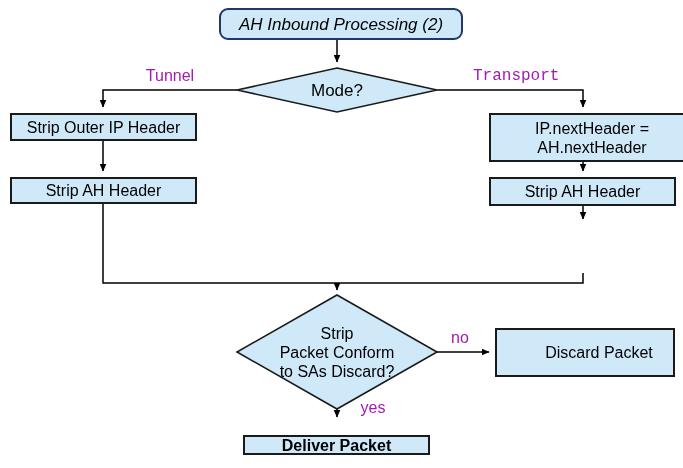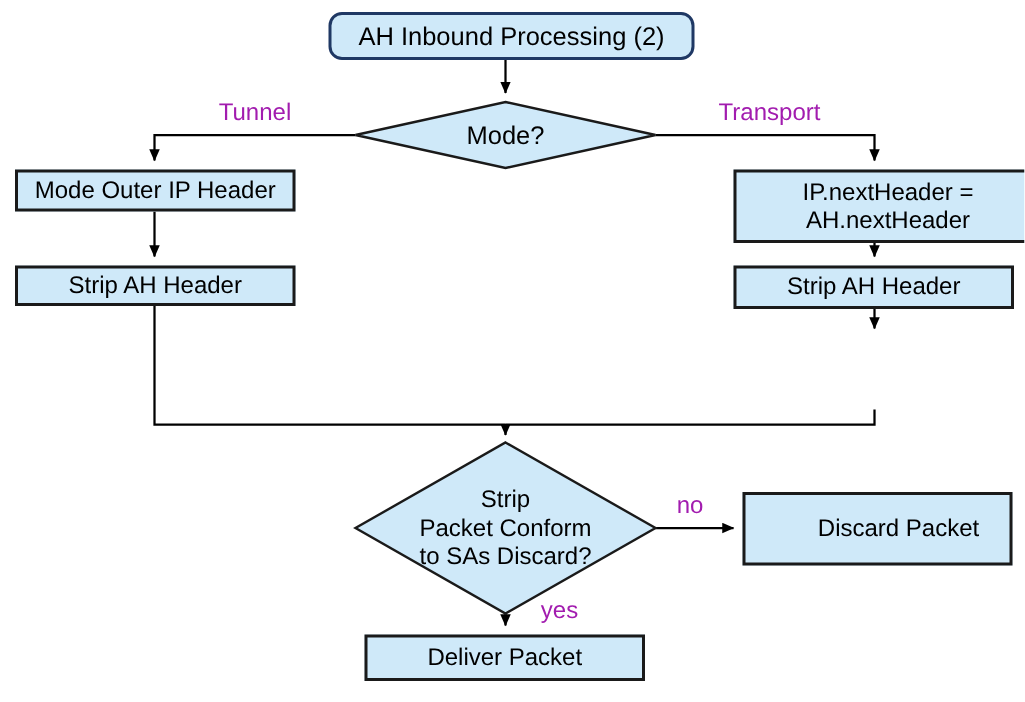--- a/index.html
+++ b/index.html
@@ -92,30 +92,30 @@
     <path class="conn" d="M583 206 L583 219" marker-end="url(#arrow)"></path>
     <path class="conn" d="M583 273 L583 283 L337 283"></path>
     <path class="conn" d="M337 283 L337 290" marker-end="url(#arrow)"></path>
     <path class="conn" d="M437 352 L489 352" marker-end="url(#arrow)"></path>
     <path class="conn" d="M337 409 L337 417" marker-end="url(#arrow)"></path>
 
     <polygon class="shape" points="337,68 437,90 337,112 237,90"></polygon>
     <polygon class="shape" points="337,295 437,352 337,409 237,352"></polygon>
   </svg>
 
-  <div class="node start" style="left:219px; top:8px; width:244px; height:32px;">
+  <div class="node start" style="left:219px; top:8px; width:244px; height:32px;font-style:italic;">
     <span>AH Inbound Processing (2)</span>
   </div>
 
   <div class="dlabel mode" style="left:277px; top:79px; width:120px; height:22px;">
     <span>Mode?</span>
   </div>
 
   <div class="node" style="left:10px; top:113px; width:187px; height:28px;">
-    <span>Mode Outer IP Header</span>
+    <span>Strip Outer IP Header</span>
   </div>
 
   <div class="node" style="left:10px; top:177px; width:187px; height:27px;">
     <span>Strip AH Header</span>
   </div>
 
   <div class="node" style="left:489px; top:113px; width:206px; height:49px;">
     <span>IP.nextHeader =</span>
     <span>AH.nextHeader</span>
   </div>
@@ -128,22 +128,22 @@
   <div class="dlabel" style="left:257px; top:323px; width:160px; height:58px;">
     <span>Strip</span>
     <span>Packet Conform</span>
     <span>to SAs Discard?</span>
   </div>
 
   <div class="node" style="left:495px; top:328px; width:180px; height:49px;padding-left:28px;">
     <span>Discard Packet</span>
   </div>
 
-  <div class="node" style="left:243px; top:423px; width:187px; height:31px;">
+  <div class="node" style="left:243px; top:435px; width:187px; height:20px;font-weight:bold;">
     <span>Deliver Packet</span>
   </div>
 
   <div class="edge-label" style="left:130px; top:67px; width:80px;">Tunnel</div>
-  <div class="edge-label" style="left:473px; top:67px; width:80px;">Transport</div>
+  <div class="edge-label" style="left:473px; top:67px; width:80px;font-family:Liberation Mono, monospace;">Transport</div>
   <div class="edge-label" style="left:440px; top:329px; width:40px;">no</div>
   <div class="edge-label" style="left:351px; top:399px; width:44px;">yes</div>
 
 </div>
 
 </body></html>

